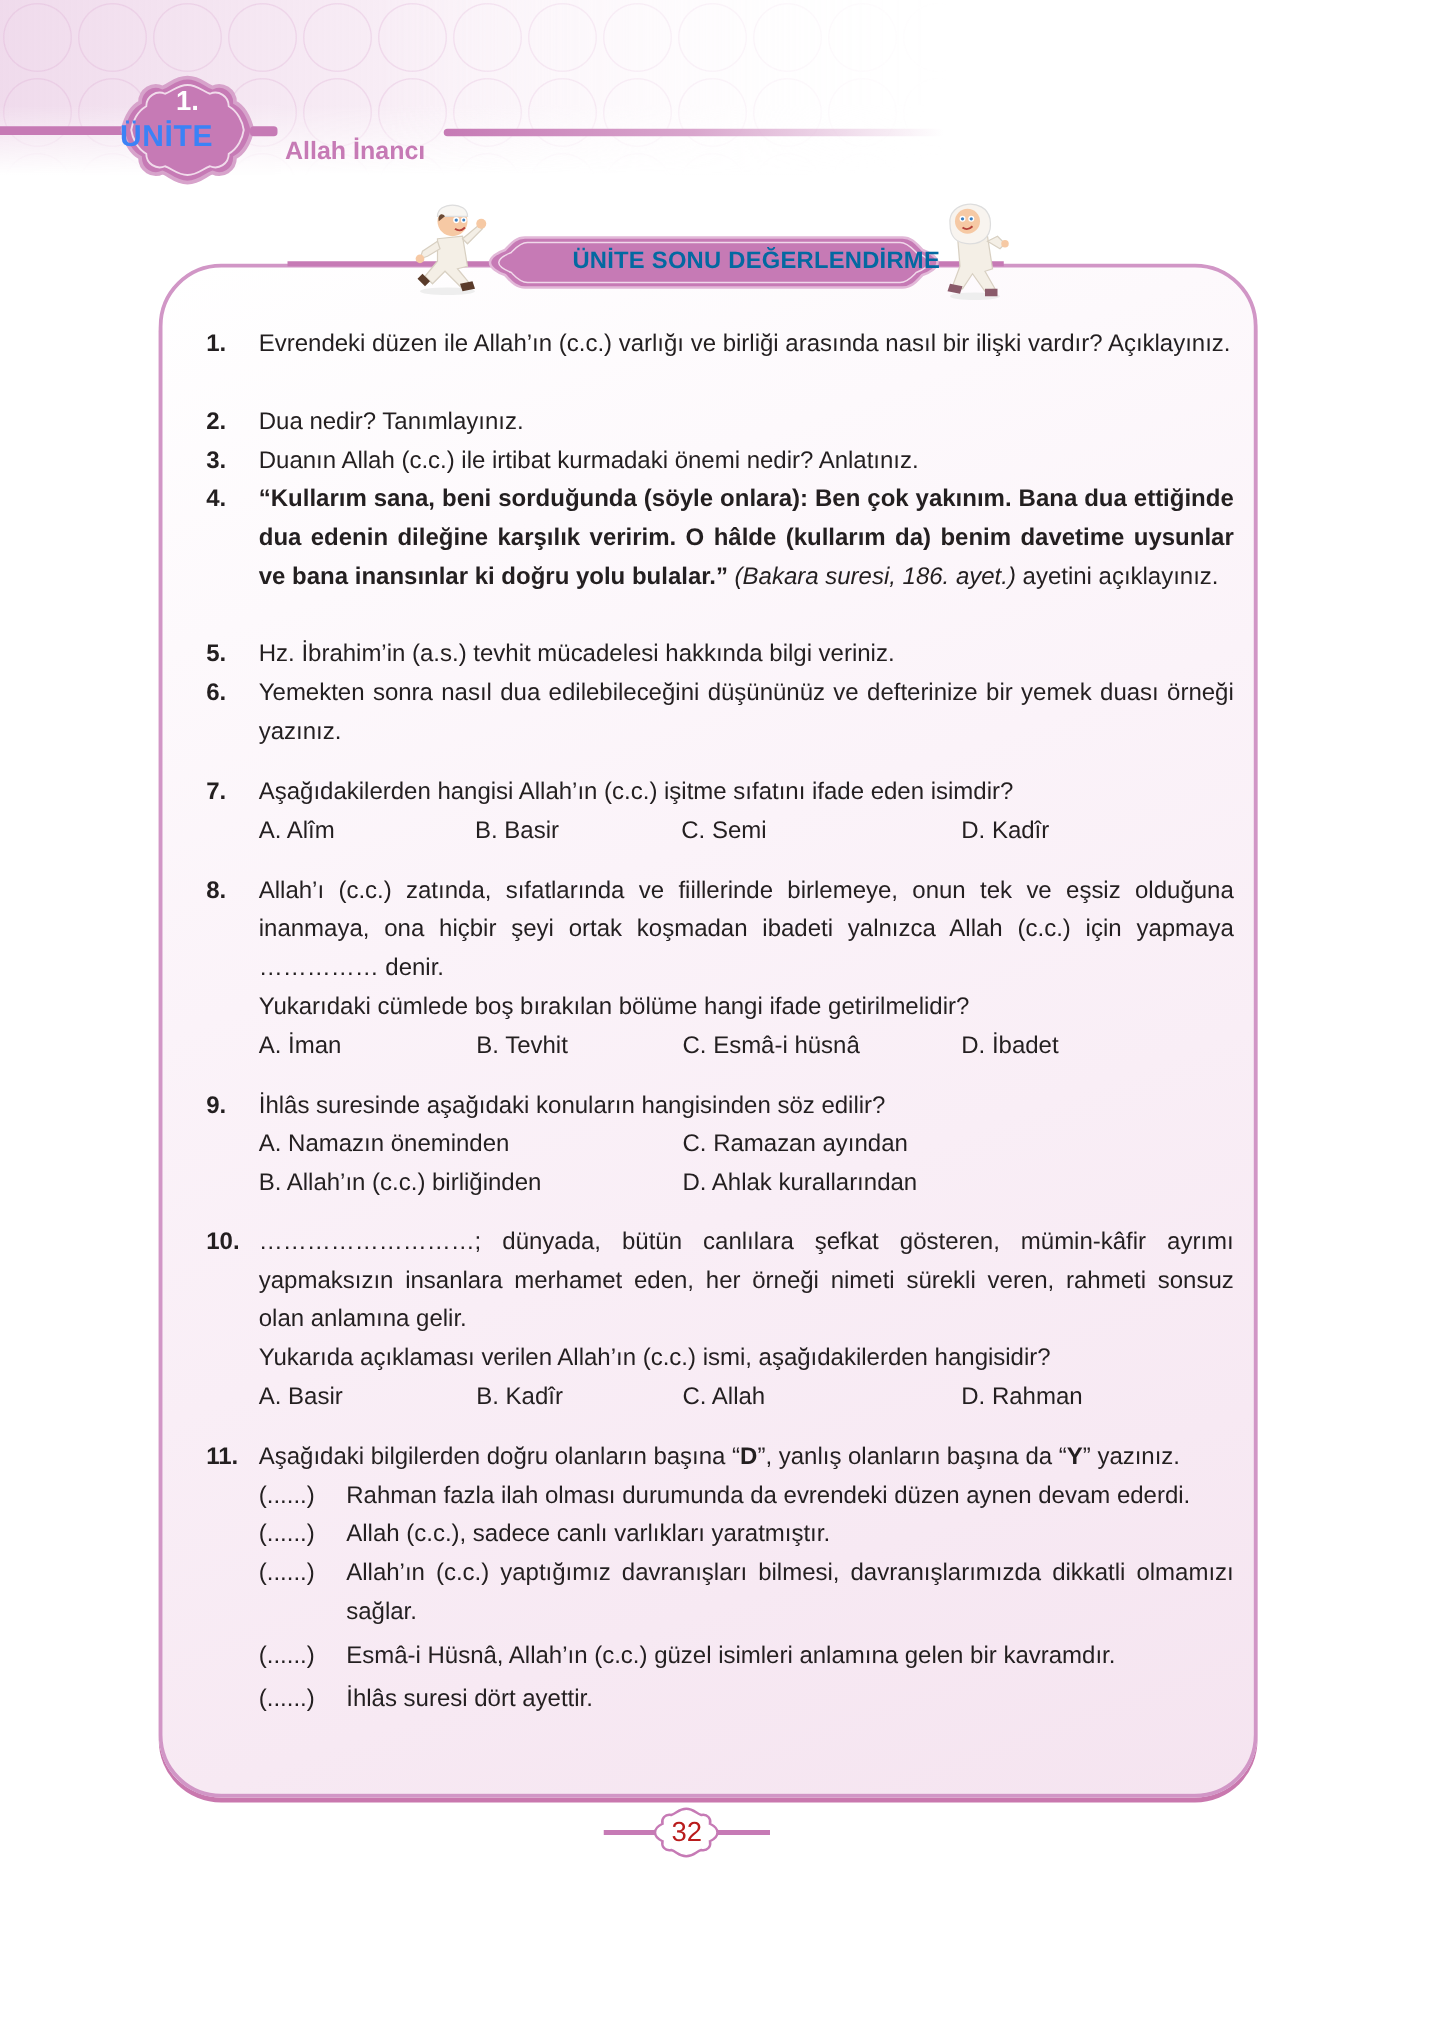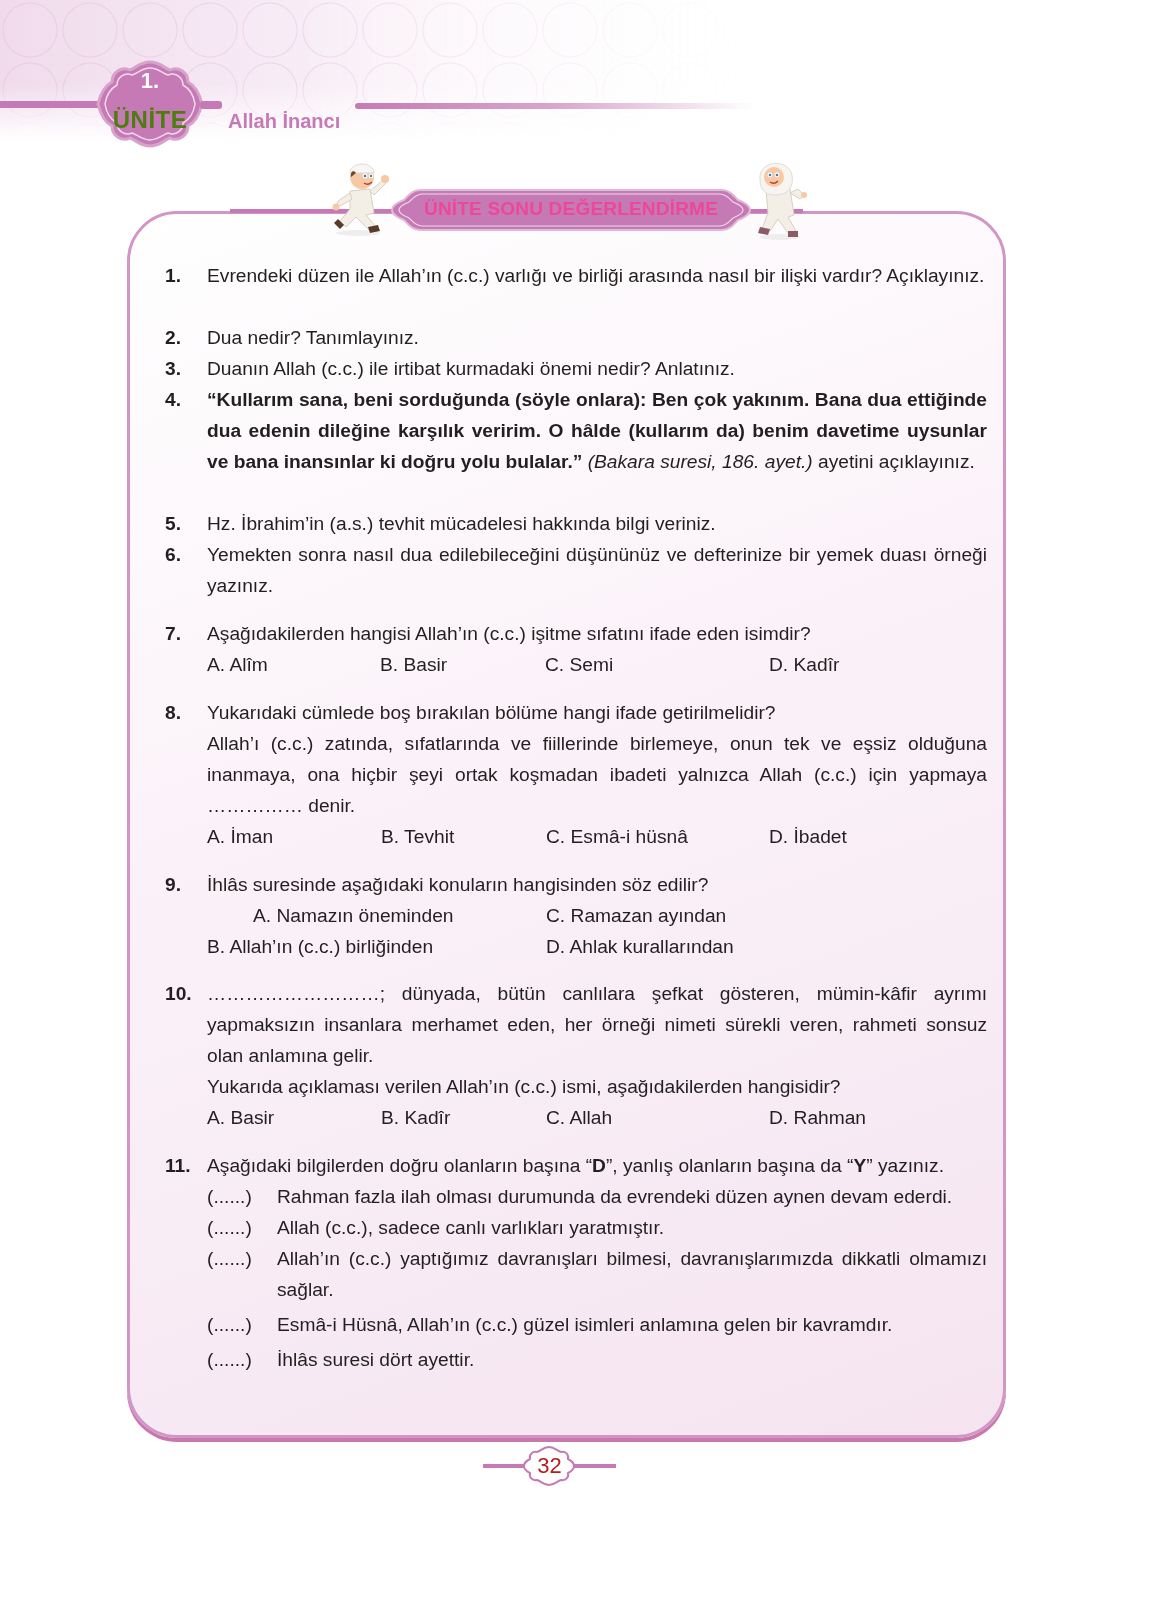--- a/index.html
+++ b/index.html
@@ -18,21 +18,21 @@
       content: ""; position: absolute; left: 0; top: 0; right: 0; bottom: 0;
       background: linear-gradient(180deg, rgba(255,255,255,0) 60%, #fff 100%);
     }
 
     .unit-line-left { position: absolute; left: 0; top: 101px; width: 110px; height: 7px; background: #c67ab5; border-radius: 0 3px 3px 0; }
     .unit-badge {
       position: absolute; left: 96px; top: 60px; width: 108px; height: 88px;
     }
     .unit-badge svg { position: absolute; left: 0; top: 0; }
     .unit-num { position: absolute; left: 0; width: 108px; top: 8px; text-align: center; color: #fff; font-weight: bold; font-size: 22px; }
-    .unit-word { position: absolute; left: 0; width: 108px; top: 46px; text-align: center; color: #4d7c0f; font-weight: bold; font-size: 24px; letter-spacing: 0.5px; }
+    .unit-word { position: absolute; left: 0; width: 108px; top: 36px; text-align: left; color: #3b82f6; font-weight: bold; font-size: 24px; letter-spacing: 0.5px; }
     .unit-connector { position: absolute; left: 200px; top: 101px; width: 22px; height: 8px; background: #c67ab5; border-radius: 3px; }
     .unit-title { position: absolute; left: 228px; top: 110px; font-size: 20px; font-weight: bold; color: #c67ab5; }
     .unit-line-right {
       position: absolute; left: 355px; top: 103px; width: 400px; height: 6px; border-radius: 3px;
       background: linear-gradient(90deg, #c67ab5 0%, #d9a6cd 50%, rgba(245,230,242,0) 100%);
     }
 
     .eval-box {
       position: absolute; left: 127px; top: 211px; width: 879px; height: 1227px;
       border: 3px solid #d196c6; border-radius: 50px;
@@ -42,21 +42,21 @@
     .eval-box::before {
       content: ""; position: absolute; left: -3px; right: -3px; top: -3px; height: 60px;
       border-radius: 50px 50px 0 0;
     }
 
     .banner-line { position: absolute; top: 209px; height: 4px; background: #c67ab5; }
     .banner {
       position: absolute; left: 390px; top: 188px; width: 362px; height: 44px;
     }
     .banner svg { position: absolute; left: 0; top: 0; }
-    .banner-text { position: absolute; left: 0; width: 362px; top: 10px; text-align: center; color: #ec4899; font-weight: bold; font-size: 19px; letter-spacing: 0.2px; }
+    .banner-text { position: absolute; left: 0; width: 362px; top: 10px; text-align: right; color: #0369a1; font-weight: bold; font-size: 19px; letter-spacing: 0.2px; }
 
     .kid { position: absolute; }
 
     .q { position: absolute; left: 165px; width: 822px; font-size: 19.2px; line-height: 31px; }
     .q .num { position: absolute; left: 0; top: 0; font-weight: bold; }
     .q .body { margin-left: 42px; text-align: justify; }
     .q .body b { font-weight: bold; }
     .q .body i { }
     .opts { position: relative; height: 31px; }
     .opts span { position: absolute; top: 0; white-space: nowrap; }
@@ -175,37 +175,37 @@
       <span style="left:173px;">B. Basir</span>
       <span style="left:338px;">C. Semi</span>
       <span style="left:562px;">D. Kadîr</span>
     </div>
   </div>
 </div>
 
 <div class="q" style="top:697px;">
   <span class="num">8.</span>
   <div class="body">
+    <div>Allah’ı (c.c.) zatında, sıfatlarında ve fiillerinde birlemeye, onun tek ve eşsiz olduğuna inanmaya, ona hiçbir şeyi ortak koşmadan ibadeti yalnızca Allah (c.c.) için yapmaya …………… denir.</div>
     <div>Yukarıdaki cümlede boş bırakılan bölüme hangi ifade getirilmelidir?</div>
-    <div>Allah’ı (c.c.) zatında, sıfatlarında ve fiillerinde birlemeye, onun tek ve eşsiz olduğuna inanmaya, ona hiçbir şeyi ortak koşmadan ibadeti yalnızca Allah (c.c.) için yapmaya …………… denir.</div>
     <div class="opts">
       <span style="left:0;">A. İman</span>
       <span style="left:174px;">B. Tevhit</span>
       <span style="left:339px;">C. Esmâ-i hüsnâ</span>
       <span style="left:562px;">D. İbadet</span>
     </div>
   </div>
 </div>
 
 <div class="q" style="top:869px;">
   <span class="num">9.</span>
   <div class="body">
     <div>İhlâs suresinde aşağıdaki konuların hangisinden söz edilir?</div>
     <div class="opts">
-      <span style="left:0;margin-left:46px;">A. Namazın öneminden</span>
+      <span style="left:0;">A. Namazın öneminden</span>
       <span style="left:339px;">C. Ramazan ayından</span>
     </div>
     <div class="opts">
       <span style="left:0;">B. Allah’ın (c.c.) birliğinden</span>
       <span style="left:339px;">D. Ahlak kurallarından</span>
     </div>
   </div>
 </div>
 
 <div class="q" style="top:978px;">

